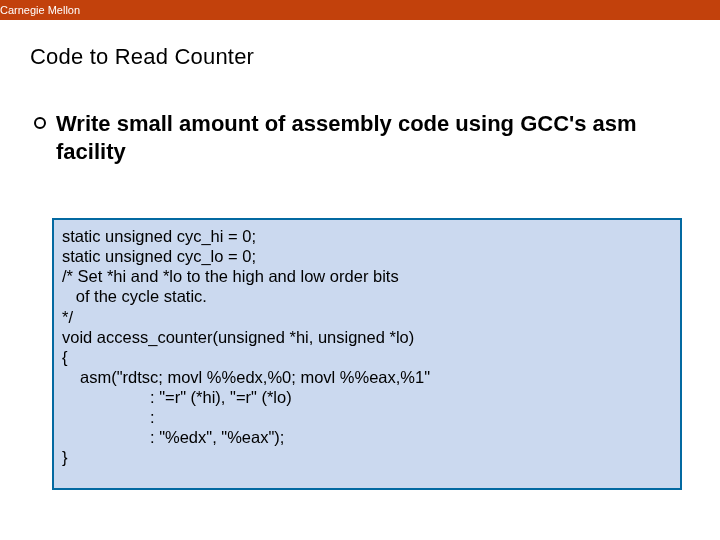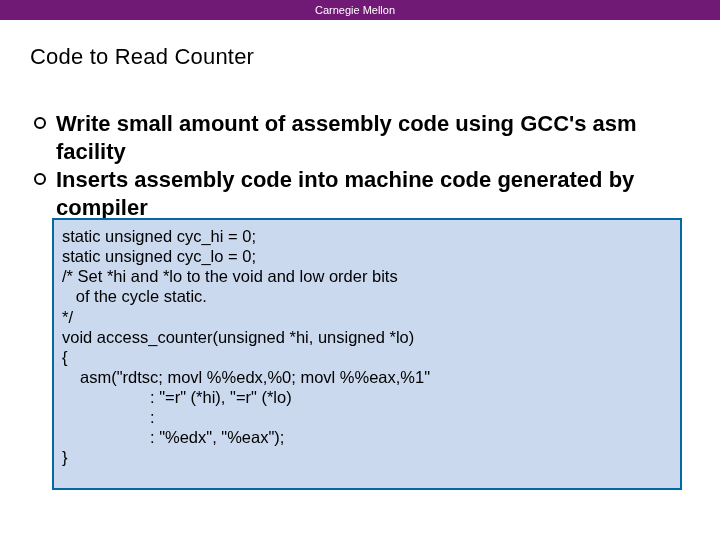--- a/index.html
+++ b/index.html
@@ -1,18 +1,18 @@
 <!DOCTYPE html>
 <html><head>
 <meta charset="utf-8">
 <style>
   * { margin: 0; padding: 0; box-sizing: border-box; }
   html, body { width: 720px; height: 540px; background: #ffffff; font-family: Arial, Helvetica, sans-serif; overflow: hidden; }
   .slide { width: 720px; height: 540px; position: relative; }
-  .topbar { position: absolute; top: 0; left: 0; right: 0; height: 20px; background: #701a75; display: flex; align-items: center; justify-content: center; padding-right: 10px; }
+  .topbar { position: absolute; top: 0; left: 0; right: 0; height: 20px; background: #c2410c; display: flex; align-items: center; justify-content: flex-start; padding-right: 10px; }
   .topbar-text { color: #ffffff; font-size: 11px; font-family: Arial, sans-serif; }
   .title { position: absolute; top: 44px; left: 30px; font-size: 22px; font-weight: 400; color: #000000; letter-spacing: 0.2px; }
   .bullets { position: absolute; top: 110px; left: 34px; right: 24px; font-weight: bold; }
   .bullet-row { display: flex; align-items: flex-start; margin-bottom: 0px; }
   .bullet-marker { width: 12px; height: 12px; border: 2.5px solid #000000; border-radius: 50%; flex: 0 0 auto; margin-top: 7px; margin-right: 10px; }
   .bullet-text { font-size: 22px; line-height: 1.28; color: #000000; }
   .codebox { position: absolute; top: 218px; left: 52px; width: 630px; height: 272px; background: #cbd9ef; border: 2px solid #0369a1; padding: 6px 8px; }
   .codeline, .codeline-indent1, .codeline-indent2, .codeline-indent3 { font-size: 16.5px; line-height: 1.22; color: #000000; white-space: pre; font-family: Arial, Helvetica, sans-serif; }
   .codeline-indent1 { padding-left: 18px; }
   .codeline-indent3 { padding-left: 88px; }
@@ -26,31 +26,27 @@
     <span class="topbar-text">Carnegie Mellon</span>
   </div>
 
   <h1 class="title">Code to Read Counter</h1>
 
   <div class="bullets">
     <div class="bullet-row">
       <span class="bullet-marker"></span>
       <span class="bullet-text">Write small amount of assembly code using GCC's asm facility</span>
     </div>
-    <div class="bullet-row">
-      <span class="bullet-marker"></span>
-      <span class="bullet-text">Inserts assembly code into machine code generated by compiler</span>
-    </div>
   </div>
 
   <div class="codebox">
     <div class="codeline">static unsigned cyc_hi = 0;</div>
     <div class="codeline">static unsigned cyc_lo = 0;</div>
     <div class="codeline"></div>
-    <div class="codeline">/* Set *hi and *lo to the void and low order bits</div>
+    <div class="codeline">/* Set *hi and *lo to the high and low order bits</div>
     <div class="codeline">   of the cycle static.</div>
     <div class="codeline">*/</div>
     <div class="codeline">void access_counter(unsigned *hi, unsigned *lo)</div>
     <div class="codeline">{</div>
     <div class="codeline-indent1">asm("rdtsc; movl %%edx,%0; movl %%eax,%1"</div>
     <div class="codeline-indent3">: "=r" (*hi), "=r" (*lo)</div>
     <div class="codeline-indent3">:</div>
     <div class="codeline-indent3">: "%edx", "%eax");</div>
     <div class="codeline">}</div>
   </div>

